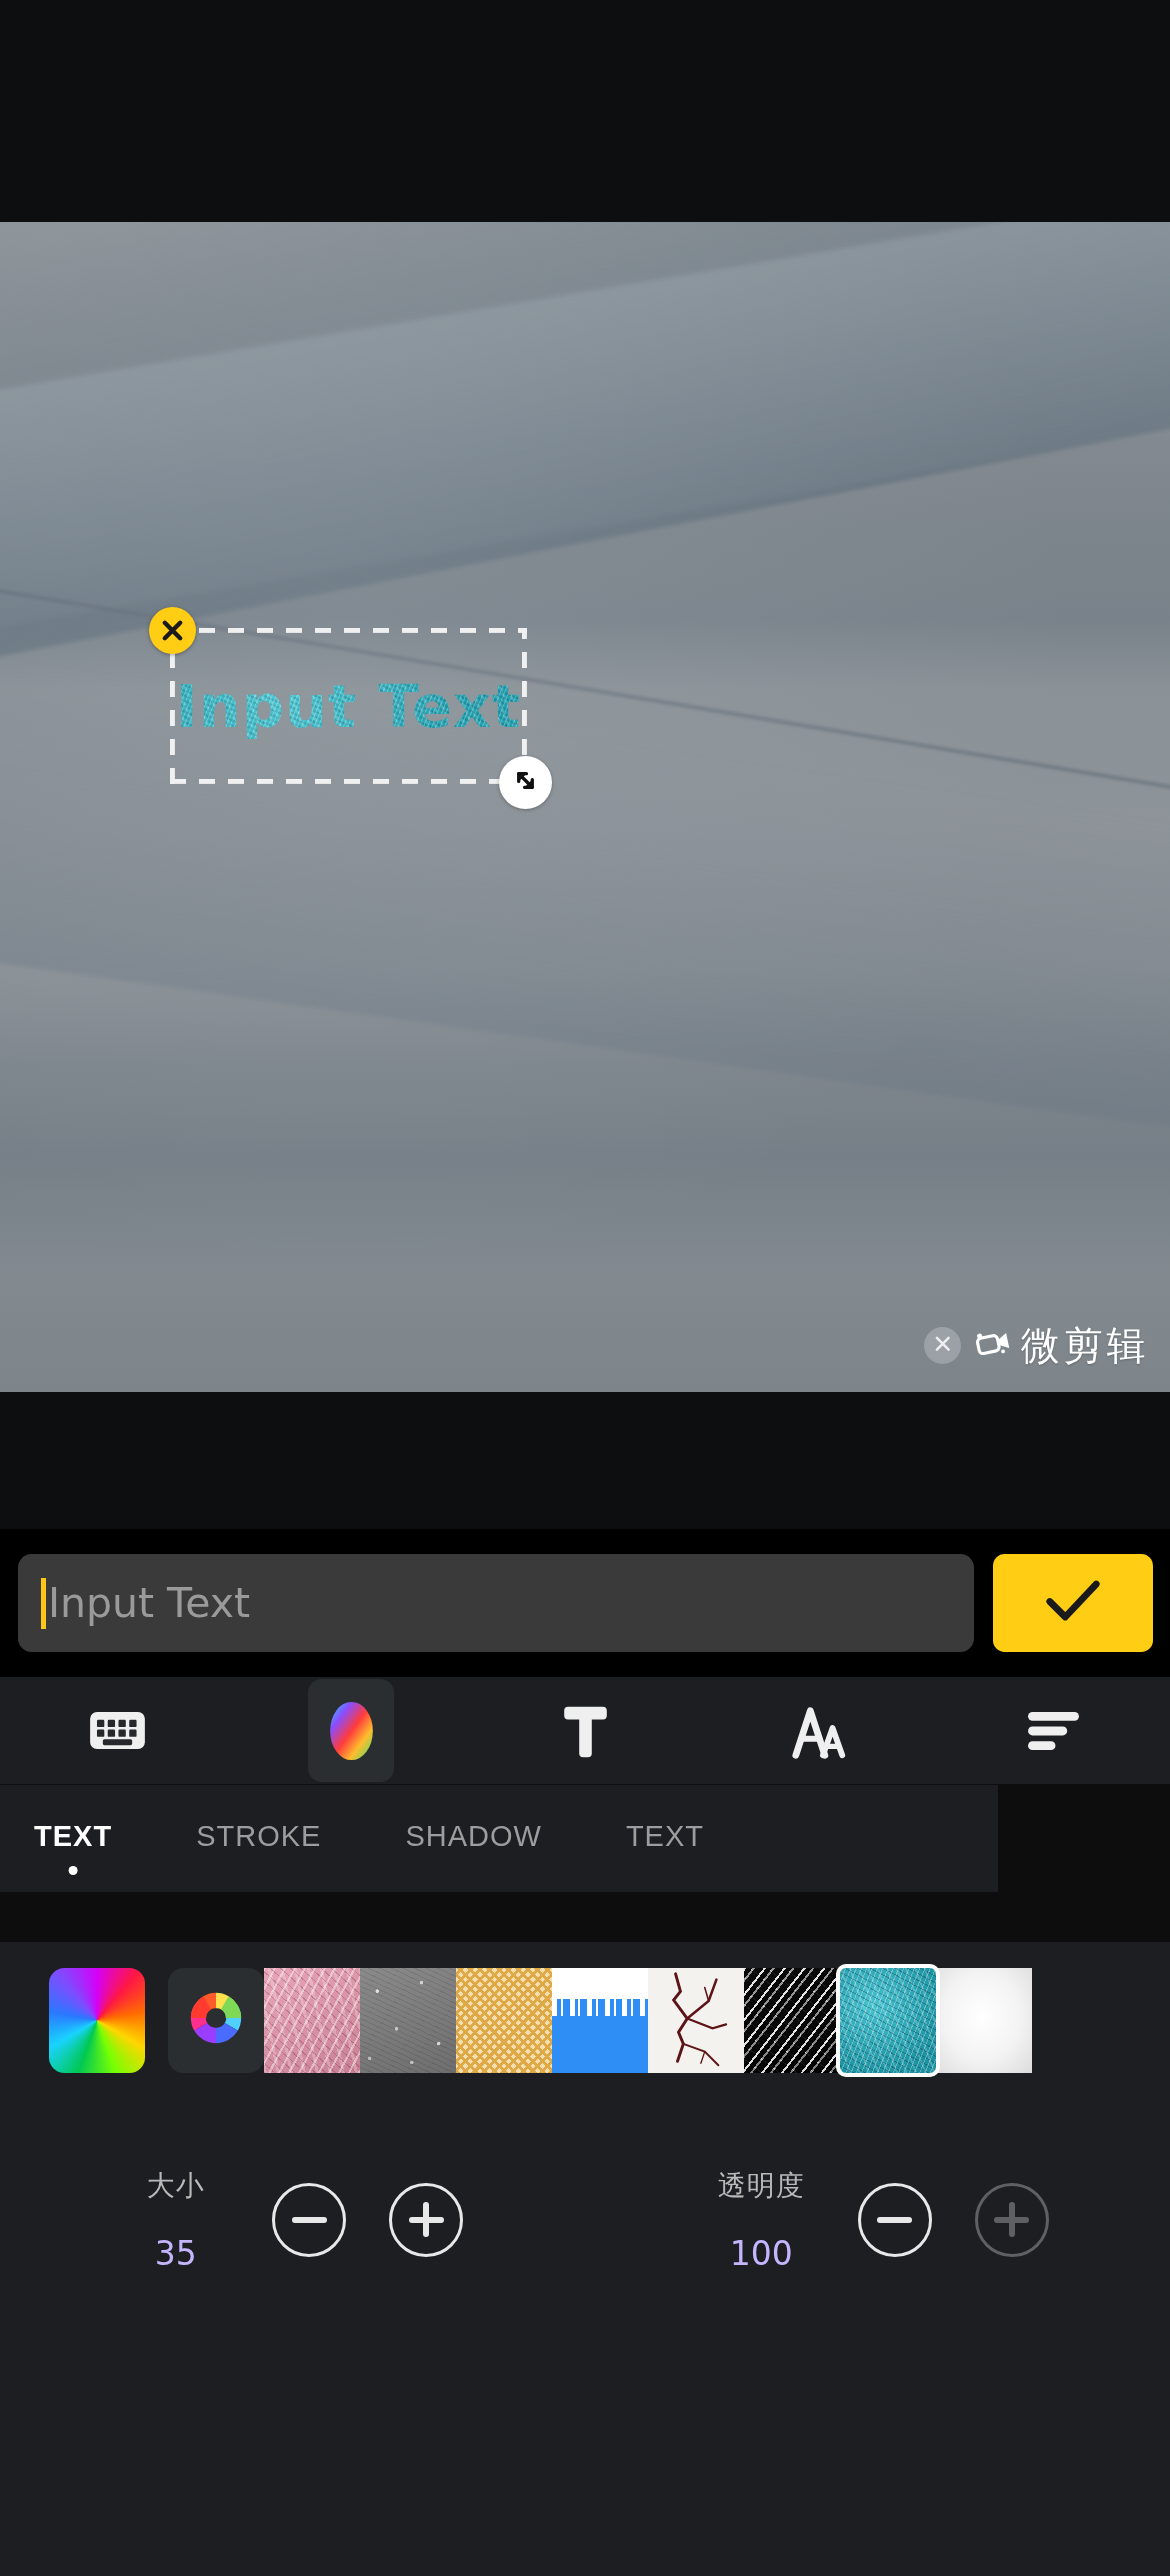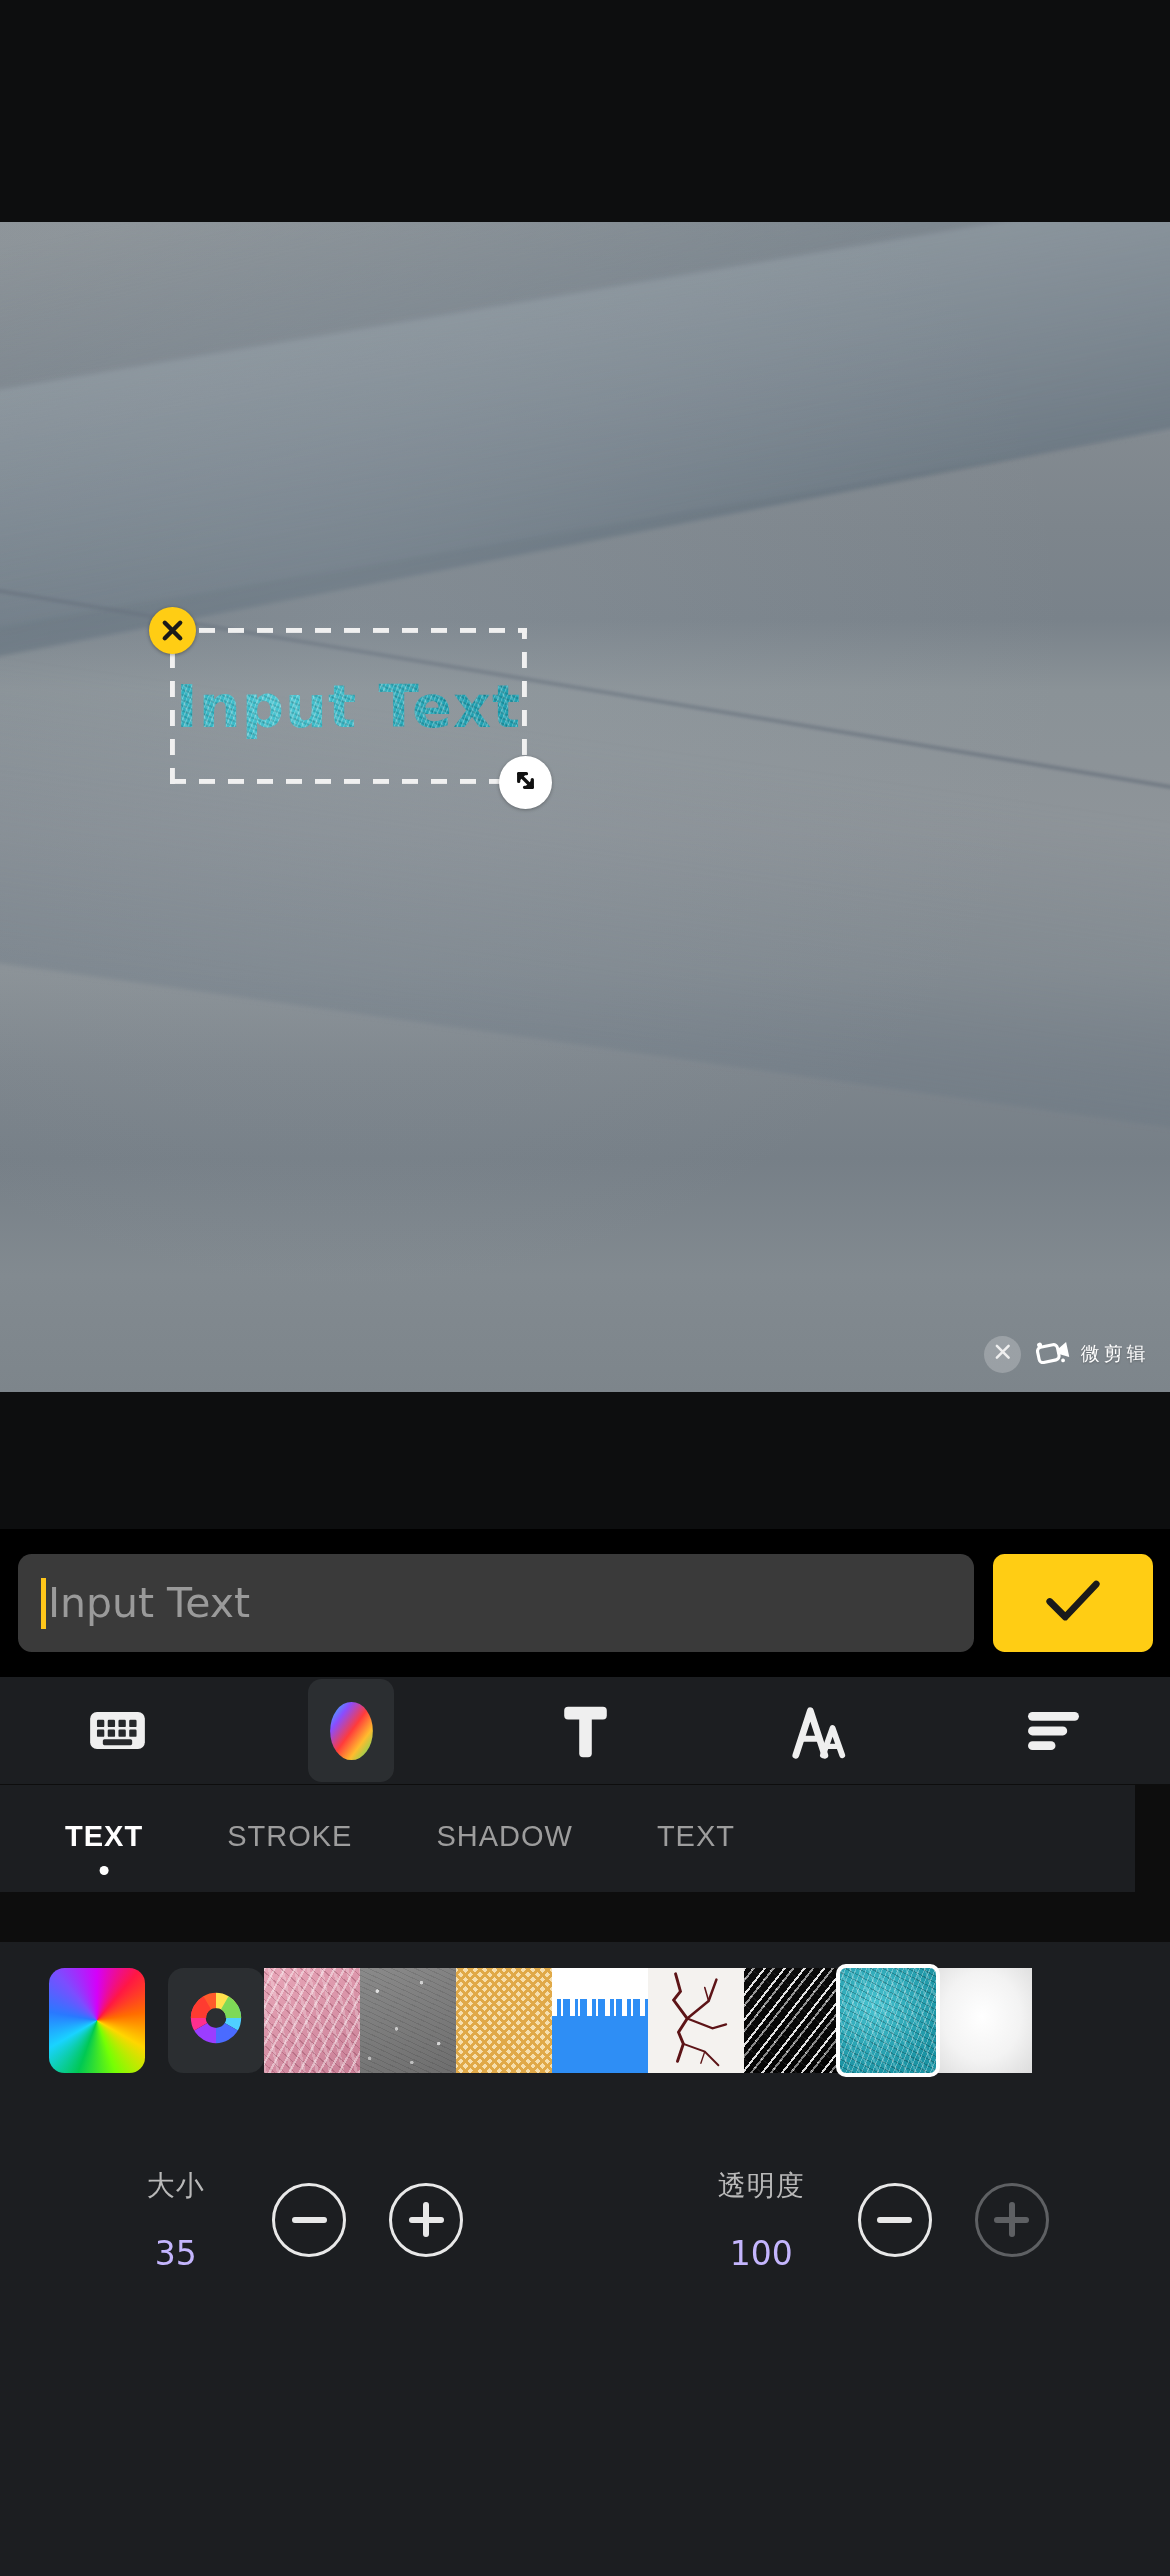--- a/index.html
+++ b/index.html
@@ -157,21 +157,21 @@
     border-radius: 50%;
     background: rgba(255,255,255,0.22);
     display: flex; align-items: center; justify-content: center;
     cursor: pointer;
   }
   .wm-brand {
     display: flex; align-items: center; gap: 8.8px;
   }
   .wm-label {
     color: #ffffff;
-    font-size: 19px;
+    font-size: 39px;
     letter-spacing: 3.9px;
     font-family: "DejaVu Sans", sans-serif;
     text-shadow: 0 1px 2px rgba(0,0,0,0.25);
   }
 
   
   .gap {
     position: absolute;
     left: 0; top: 1392px;
     width: 1171px; height: 137px;
@@ -241,25 +241,25 @@
     width: 86px; height: 103px;
     border-radius: 13.7px;
     background: #2b2e31;
   }
   .icon-cell .glyph { position: relative; z-index: 2; display: flex; }
 
   
   .tabs {
     position: absolute;
     left: 0; top: 1785px;
-    width: 1135px; height: 107px;
+    width: 998px; height: 107px;
     background: #1c1e21;
     display: flex;
     align-items: center;
-    padding-left: 65px;
+    padding-left: 34px;
     gap: 84px;
   }
   .tab {
     position: relative;
     color: #9d9d9d;
     font-size: 29px;
     letter-spacing: 1px;
     cursor: pointer;
     padding-bottom: 3.9px;
   }

